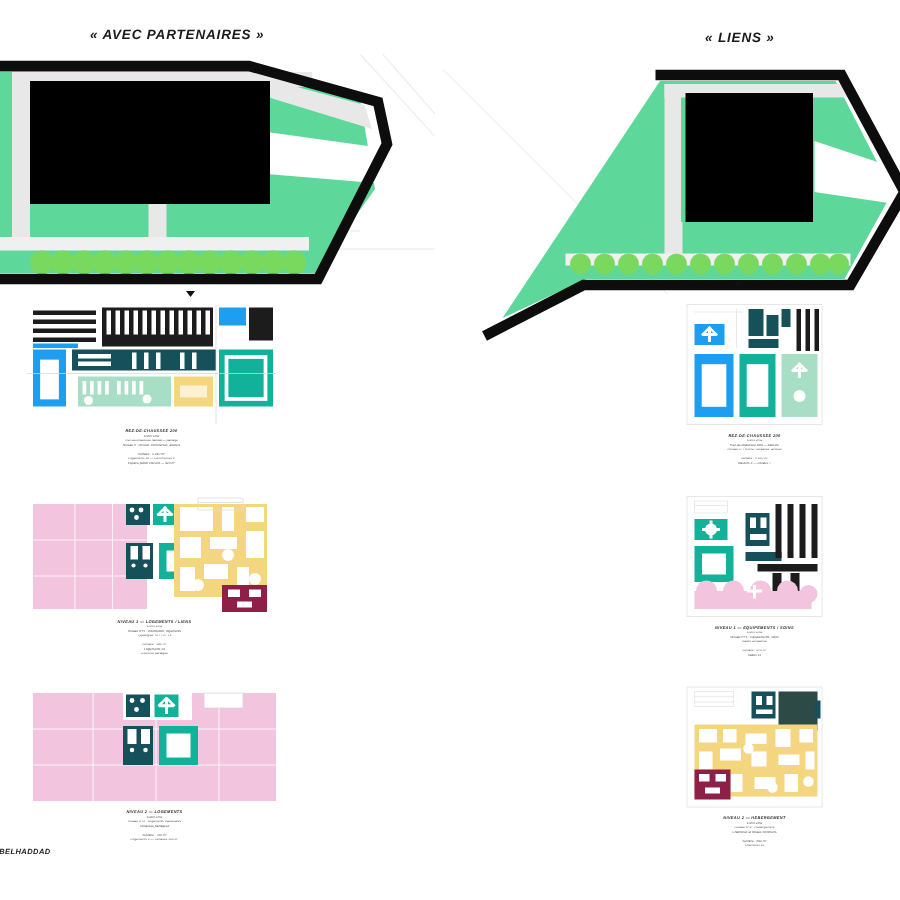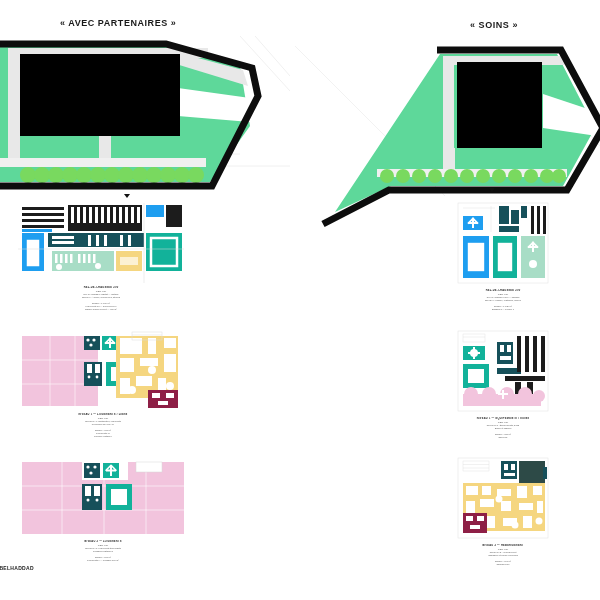--- a/index.html
+++ b/index.html
@@ -1,21 +1,21 @@
 <!DOCTYPE html>
 <html><head>
 <meta charset="utf-8">
 <style>
   html,body{margin:0;padding:0;}
   body{
     width:600px;height:600px;overflow:hidden;background:#ffffff;
     font-family:"Liberation Sans", sans-serif;
     position:relative;
   }
-  .board{position:absolute;inset:0;}
+  .board{position:absolute;inset:0;font-style:italic;}
 
   
   .col-title{
     position:absolute;font-size:9px;font-weight:bold;letter-spacing:.55px;
     color:#1a1a1a;white-space:nowrap;
   }
   #title-left{left:60px;top:18px;}
   #title-right{left:470px;top:20px;}
 
   
@@ -50,21 +50,21 @@
   .marker{position:absolute;width:0;height:0;
     border-left:3px solid transparent;border-right:3px solid transparent;
     border-top:4px solid #111;}
 </style>
 </head>
 <body>
 
 <div class="board">
 
   <div class="col-title" id="title-left">« AVEC PARTENAIRES »</div>
-  <div class="col-title" id="title-right">« SOINS »</div>
+  <div class="col-title" id="title-right">« LIENS »</div>
 
   <div class="site-stage" id="site-left">
     <svg class="site-svg" viewBox="0 0 290 160" preserveAspectRatio="none">
 
       <g stroke="#f0f0f0" stroke-width="1" fill="none">
         <path d="M240 0 L290 55"></path>
         <path d="M255 0 L290 40"></path>
         <path d="M0 130 L290 130"></path>
         <path d="M0 118 L240 118"></path>
       </g>

